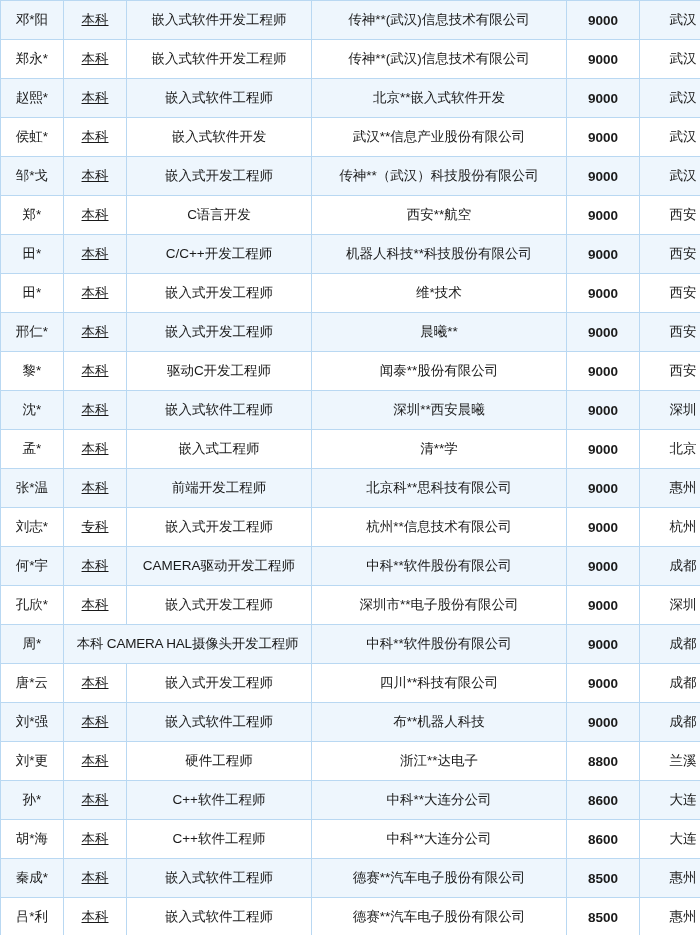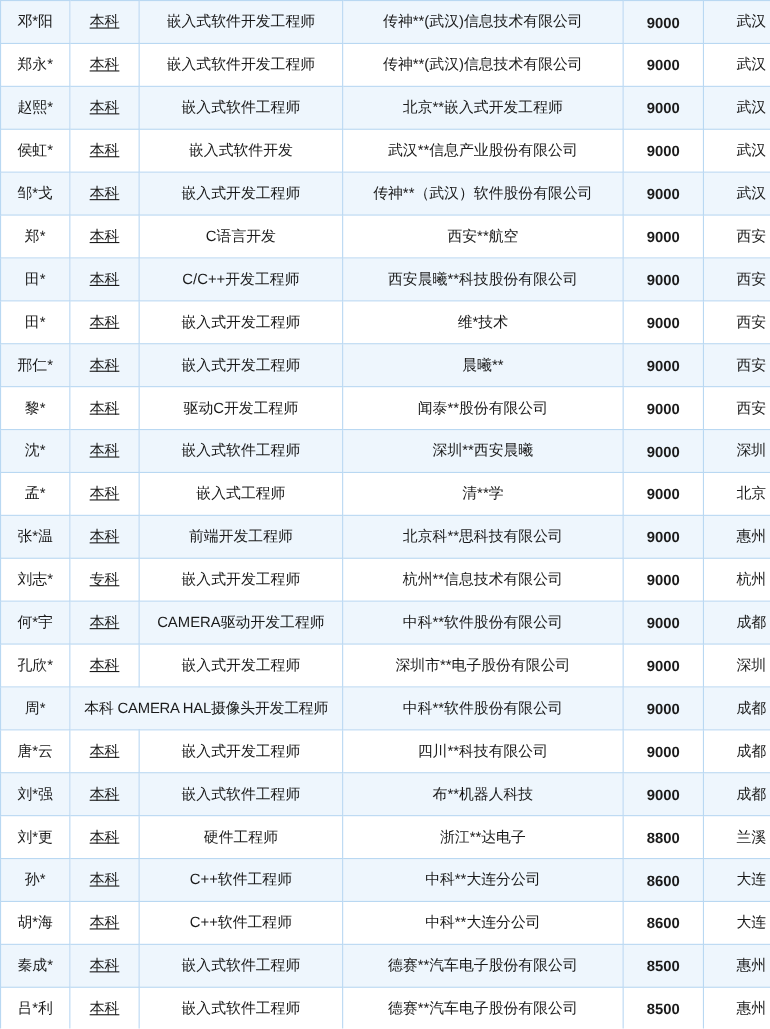--- a/index.html
+++ b/index.html
@@ -64,53 +64,53 @@
         <td class="c-edu">本科</td>
         <td class="c-job">嵌入式软件开发工程师</td>
         <td class="c-comp">传神**(武汉)信息技术有限公司</td>
         <td class="c-sal">9000</td>
         <td class="c-city">武汉</td>
       </tr>
       <tr class="odd">
         <td class="c-name">赵熙*</td>
         <td class="c-edu">本科</td>
         <td class="c-job">嵌入式软件工程师</td>
-        <td class="c-comp">北京**嵌入式开发工程师</td>
+        <td class="c-comp">北京**嵌入式软件开发</td>
         <td class="c-sal">9000</td>
         <td class="c-city">武汉</td>
       </tr>
       <tr class="even">
         <td class="c-name">侯虹*</td>
         <td class="c-edu">本科</td>
         <td class="c-job">嵌入式软件开发</td>
         <td class="c-comp">武汉**信息产业股份有限公司</td>
         <td class="c-sal">9000</td>
         <td class="c-city">武汉</td>
       </tr>
       <tr class="odd">
         <td class="c-name">邹*戈</td>
         <td class="c-edu">本科</td>
         <td class="c-job">嵌入式开发工程师</td>
-        <td class="c-comp">传神**（武汉）软件股份有限公司</td>
+        <td class="c-comp">传神**（武汉）科技股份有限公司</td>
         <td class="c-sal">9000</td>
         <td class="c-city">武汉</td>
       </tr>
       <tr class="even">
         <td class="c-name">郑*</td>
         <td class="c-edu">本科</td>
         <td class="c-job">C语言开发</td>
         <td class="c-comp">西安**航空</td>
         <td class="c-sal">9000</td>
         <td class="c-city">西安</td>
       </tr>
       <tr class="odd">
         <td class="c-name">田*</td>
         <td class="c-edu">本科</td>
         <td class="c-job">C/C++开发工程师</td>
-        <td class="c-comp">西安晨曦**科技股份有限公司</td>
+        <td class="c-comp">机器人科技**科技股份有限公司</td>
         <td class="c-sal">9000</td>
         <td class="c-city">西安</td>
       </tr>
       <tr class="even">
         <td class="c-name">田*</td>
         <td class="c-edu">本科</td>
         <td class="c-job">嵌入式开发工程师</td>
         <td class="c-comp">维*技术</td>
         <td class="c-sal">9000</td>
         <td class="c-city">西安</td>

